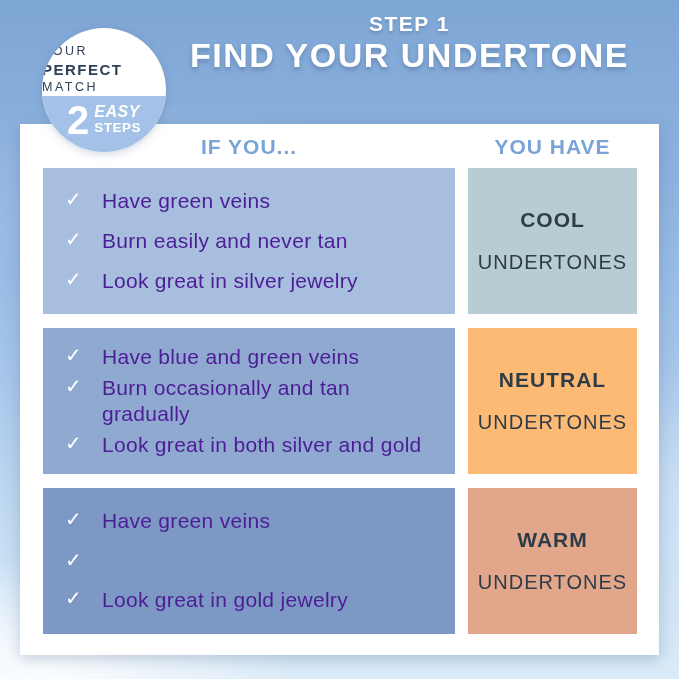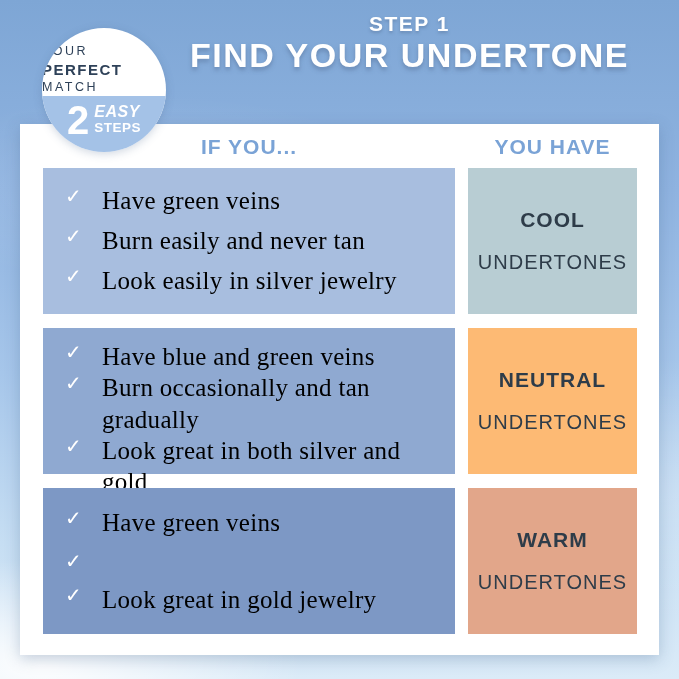--- a/index.html
+++ b/index.html
@@ -79,22 +79,22 @@
   }
   .item {
     display: flex; align-items: flex-start; gap: 17px;
     padding-left: 22px; padding-right: 10px;
   }
   .check {
     color: #ffffff; font-size: 20px; line-height: 1.15;
     width: 20px; flex: 0 0 auto;
   }
   .item-text {
-    color: #000000; font-size: 25px; letter-spacing: 0.3px;
-    line-height: 1.25; white-space: pre-line; font-family: Liberation Serif, serif;
+    color: #4c1d95; font-size: 21px; letter-spacing: 0.3px;
+    line-height: 1.25; white-space: pre-line;
   }
 
   .result {
     width: 169px;
     display: flex; flex-direction: column; align-items: center; justify-content: center;
     gap: 19px; color: #2e3c49; text-align: center;
   }
   .result-em   { font-size: 21px; font-weight: bold; letter-spacing: 1px; }
   .result-rest { font-size: 20px; letter-spacing: 1px; }
 </style>
@@ -119,21 +119,21 @@
           <div class="item">
             <span class="check">✓</span>
             <span class="item-text">Have green veins</span>
           </div>
           <div class="item">
             <span class="check">✓</span>
             <span class="item-text">Burn easily and never tan</span>
           </div>
           <div class="item">
             <span class="check">✓</span>
-            <span class="item-text">Look easily in silver jewelry</span>
+            <span class="item-text">Look great in silver jewelry</span>
           </div>
         </div>
         <div class="result" style="background-color: rgb(184, 205, 211);">
           <span class="result-em">COOL</span>
           <span class="result-rest">UNDERTONES</span>
         </div>
       </div>
 
       <div class="row">
         <div class="conditions" style="background-color: rgb(143, 169, 209);">

